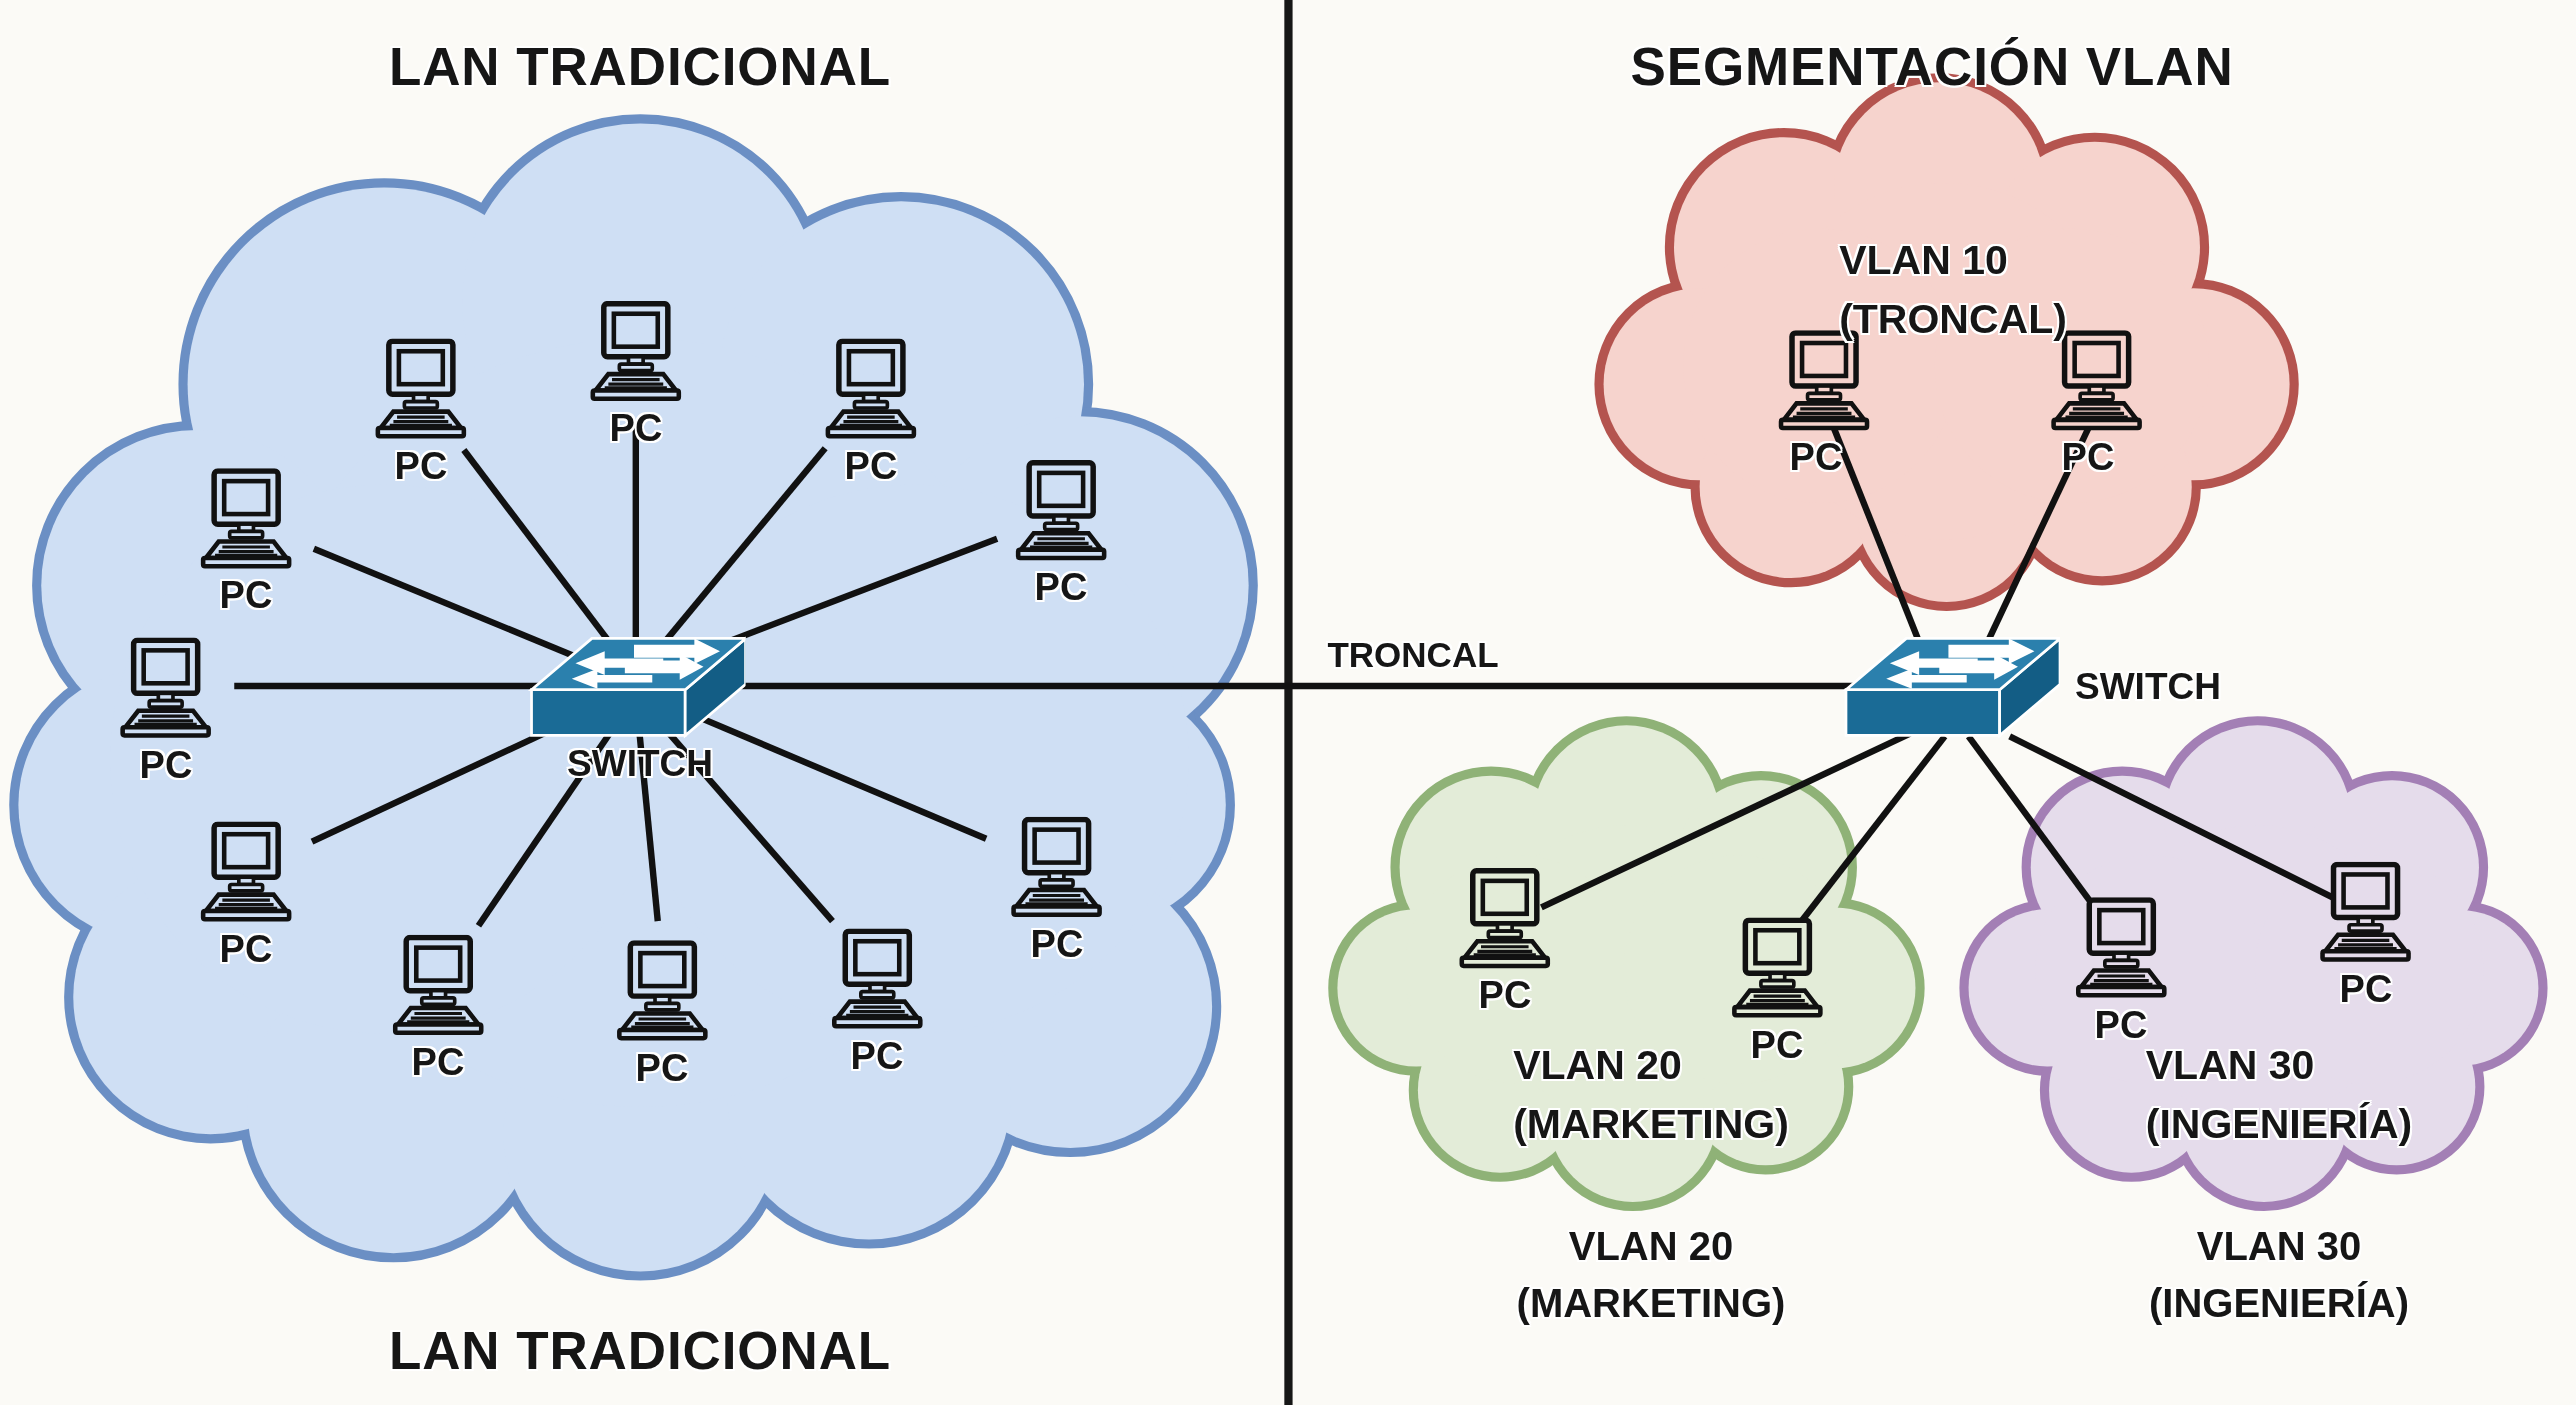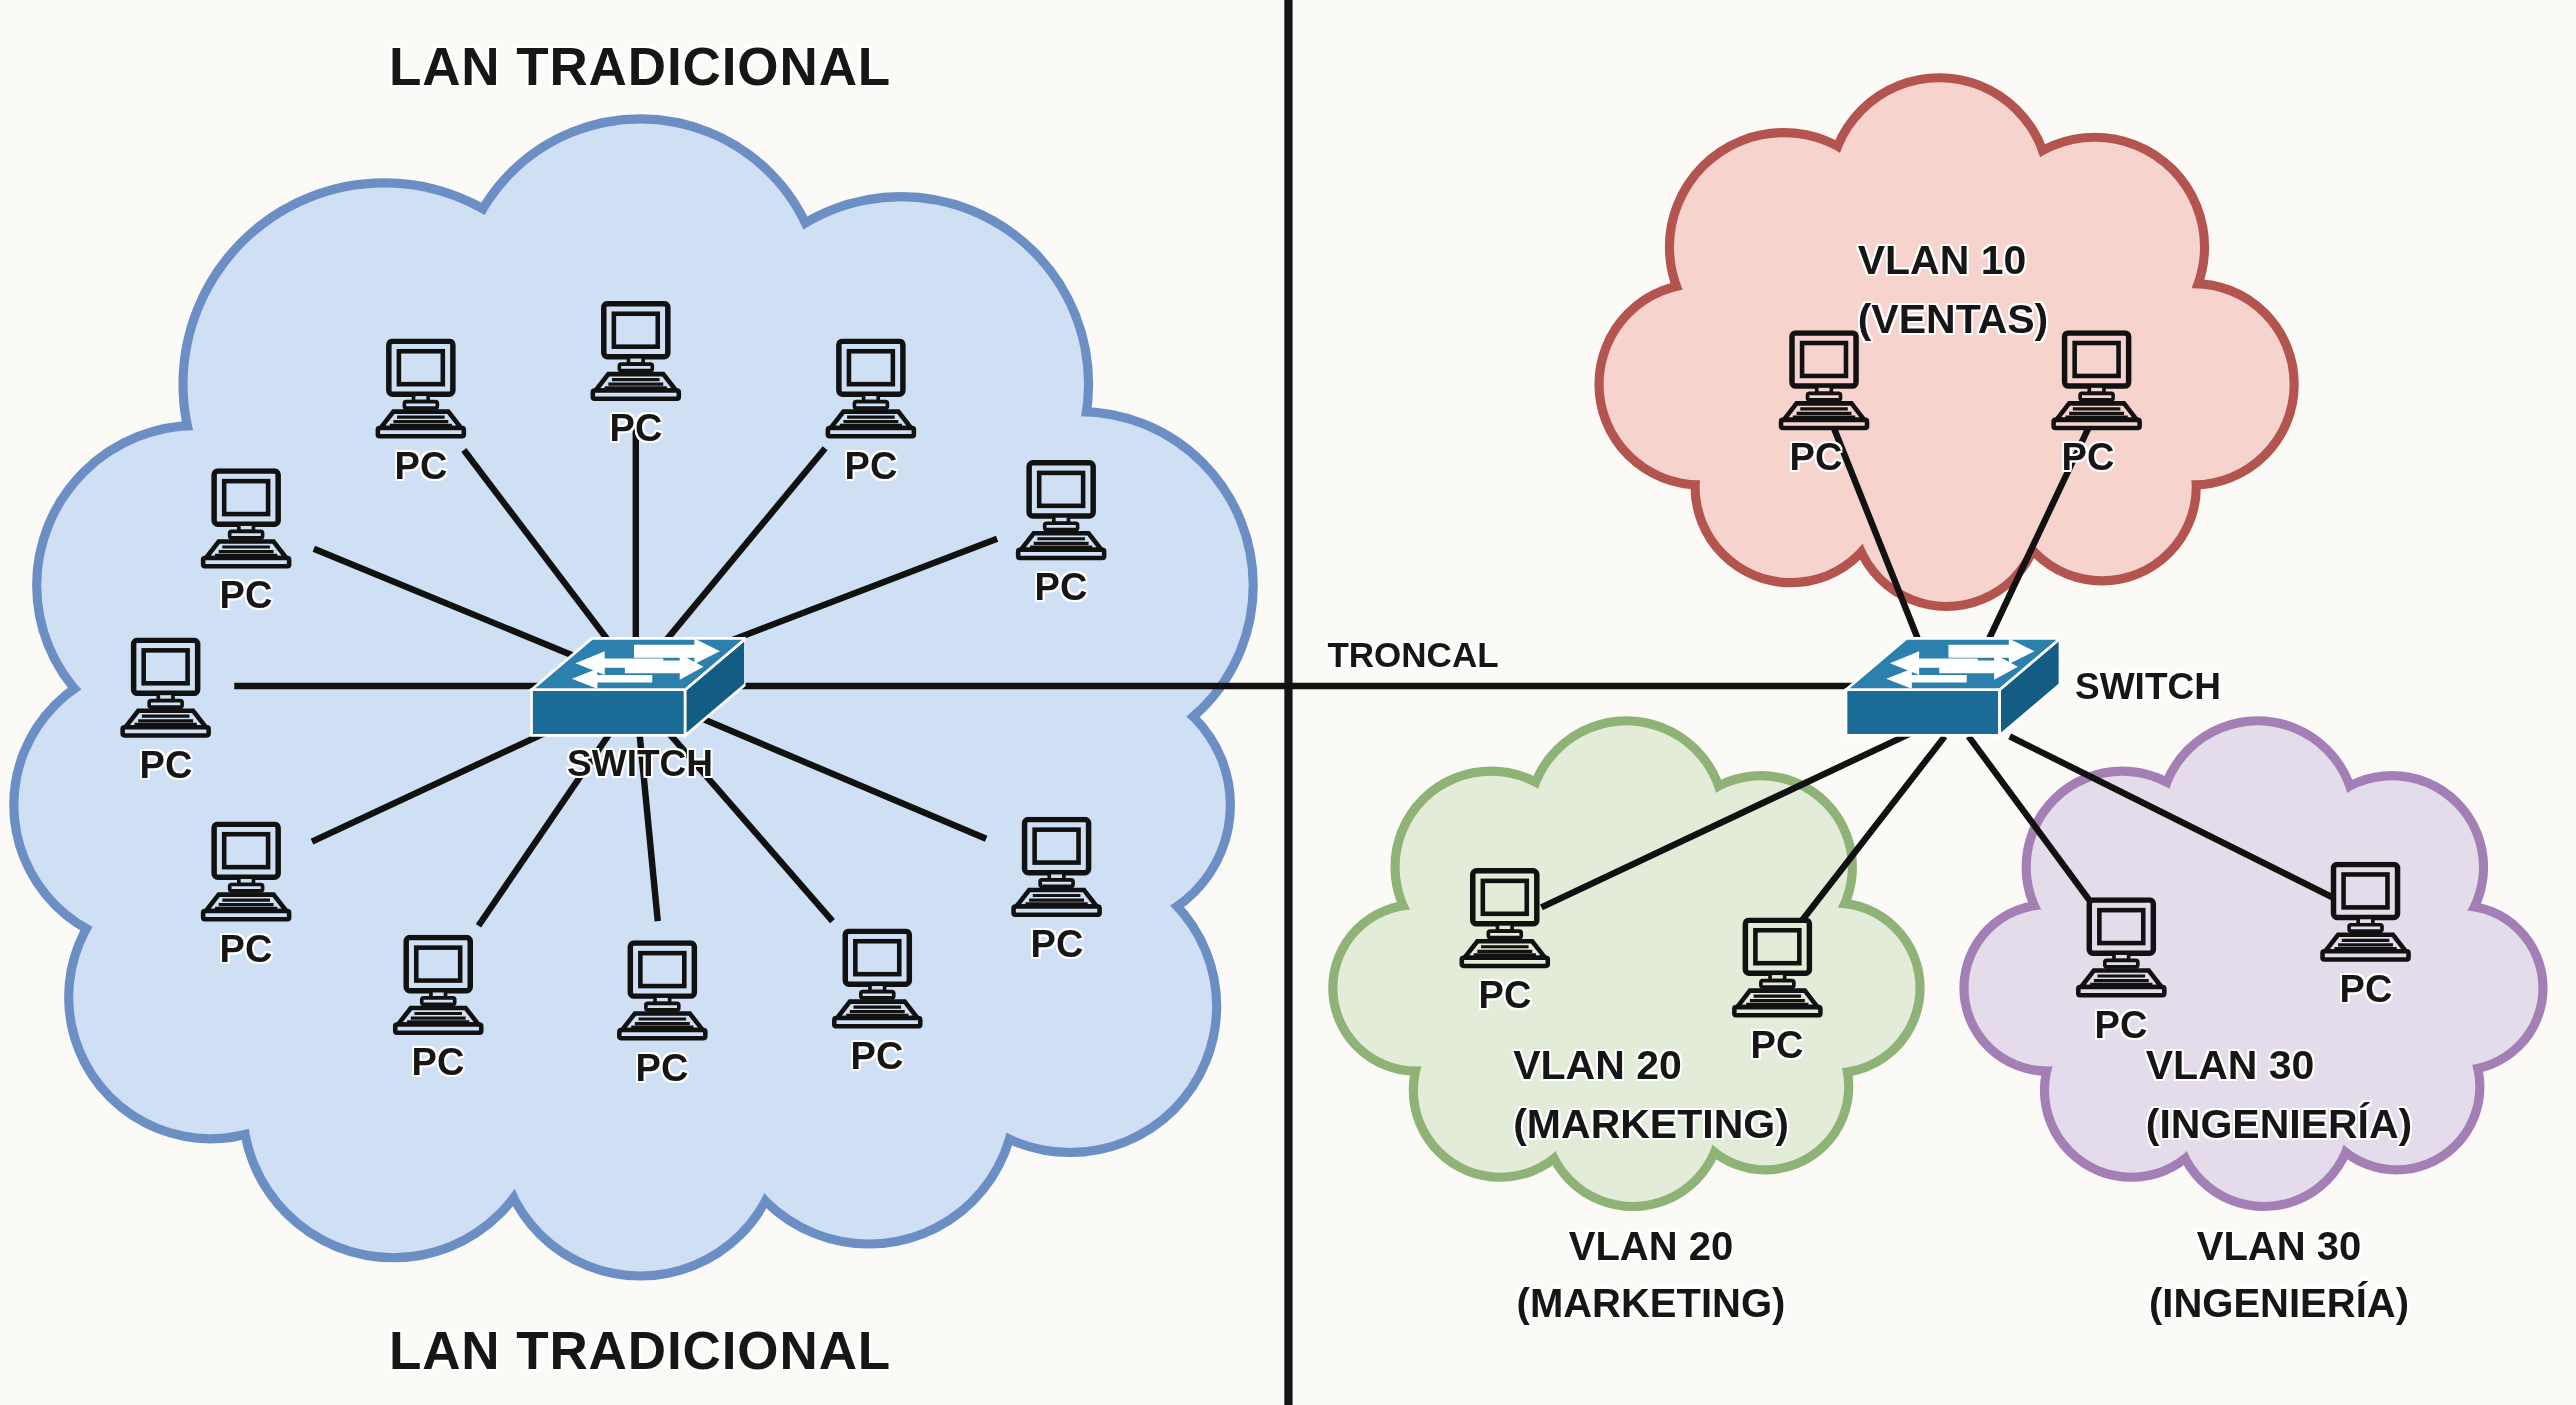--- a/index.html
+++ b/index.html
@@ -189,29 +189,30 @@
       <use href="#pc" class="pc-v20" x="1883" y="1003" width="120" height="112"></use>
       <use href="#pc" class="pc-v30" x="2259" y="981" width="120" height="112"></use>
       <use href="#pc" class="pc-v30" x="2526" y="942" width="120" height="112"></use>
     </g>
 
     <use href="#switch3d" x="575" y="692" width="240" height="118"></use>
     <use href="#switch3d" x="2012" y="692" width="240" height="118"></use>
   </svg>
 
   <div class="lbl title" style="left:640px;top:37px">LAN TRADICIONAL</div>
+  <div class="lbl title" style="left:1932px;top:37px">SEGMENTACIÓN VLAN</div>
   <div class="lbl title" style="left:640px;top:1321px">LAN TRADICIONAL</div>
 
   <div class="lbl sw-lbl" style="left:640px;top:743px">SWITCH</div>
   <div class="lbl sw-lbl no-center" style="left:2075px;top:666px">SWITCH</div>
   <div class="lbl trunk-lbl" style="left:1413px;top:635px">TRONCAL</div>
 
   <div class="lbl vlan-lbl" style="left:1953px;top:231px">
     <div>VLAN 10</div>
-    <div>(VENTAS)</div>
+    <div>(TRONCAL)</div>
   </div>
   <div class="lbl vlan-lbl" style="left:1651px;top:1036px">
     <div>VLAN 20</div>
     <div>(MARKETING)</div>
   </div>
   <div class="lbl vlan-lbl" style="left:2279px;top:1036px">
     <div>VLAN 30</div>
     <div>(INGENIERÍA)</div>
   </div>
 

